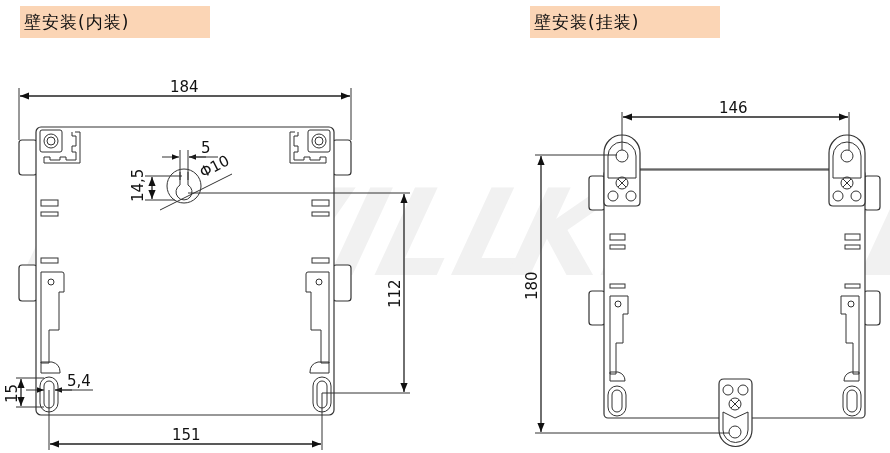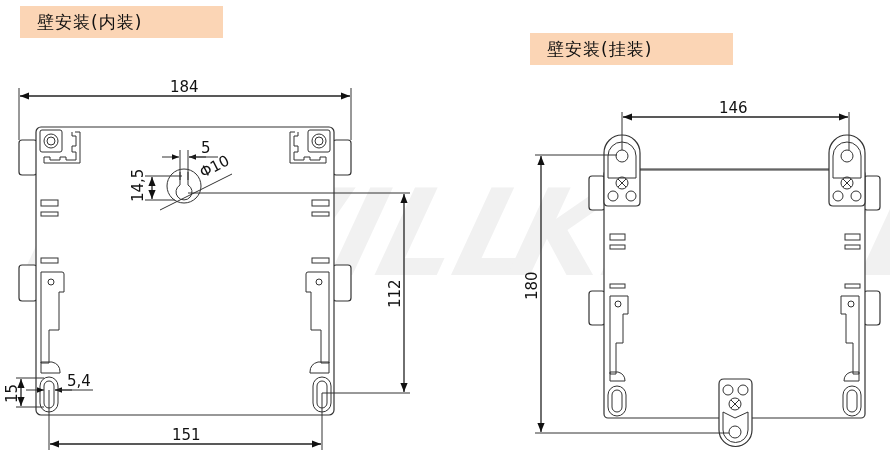--- a/index.html
+++ b/index.html
@@ -1,23 +1,23 @@
 <!DOCTYPE html>
 <html><head>
   <meta charset="utf-8">
   <style>
     html, body { margin: 0; padding: 0; background: #ffffff; }
     body { width: 890px; height: 453px; position: relative; overflow: hidden; font-family: "DejaVu Sans", sans-serif; }
     .title-box {
       position: absolute; background: #fbd5b5; color: #111;
-      font-size: 17px; line-height: 32px; height: 32px; padding-left: 17px;
+      font-size: 17px; line-height: 32px; height: 32px; padding-left: 4px;
       font-family: "DejaVu Sans", sans-serif; letter-spacing: 1px;
     }
     #title-left { left: 20px; top: 6px; width: 186px; }
-    #title-right { left: 530px; top: 6px; width: 186px; margin-top: 27px; }
+    #title-right { left: 530px; top: 6px; width: 186px; }
     svg { position: absolute; left: 0; top: 0; }
     .ln { stroke: #222; stroke-width: 1.3; fill: none; }
     .thin { stroke: #333; stroke-width: 1; fill: none; }
     .part { stroke: #333; stroke-width: 1.2; fill: #fff; }
     .dim { font-family: "DejaVu Sans", sans-serif; font-size: 15px; fill: #111; }
     .wm { font-family: "DejaVu Sans", sans-serif; font-weight: bold; font-style: italic; font-size: 120px; fill: #f1f1f1; }
   </style>
 </head>
 <body>
 

